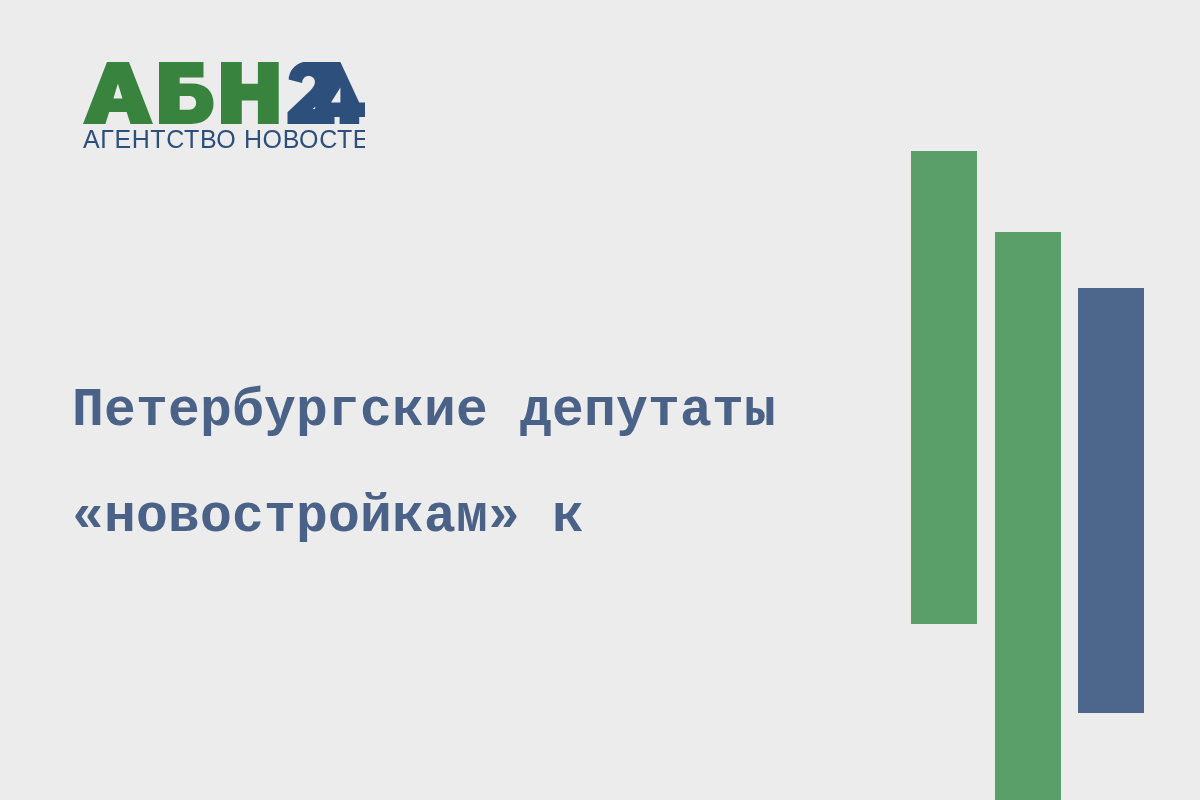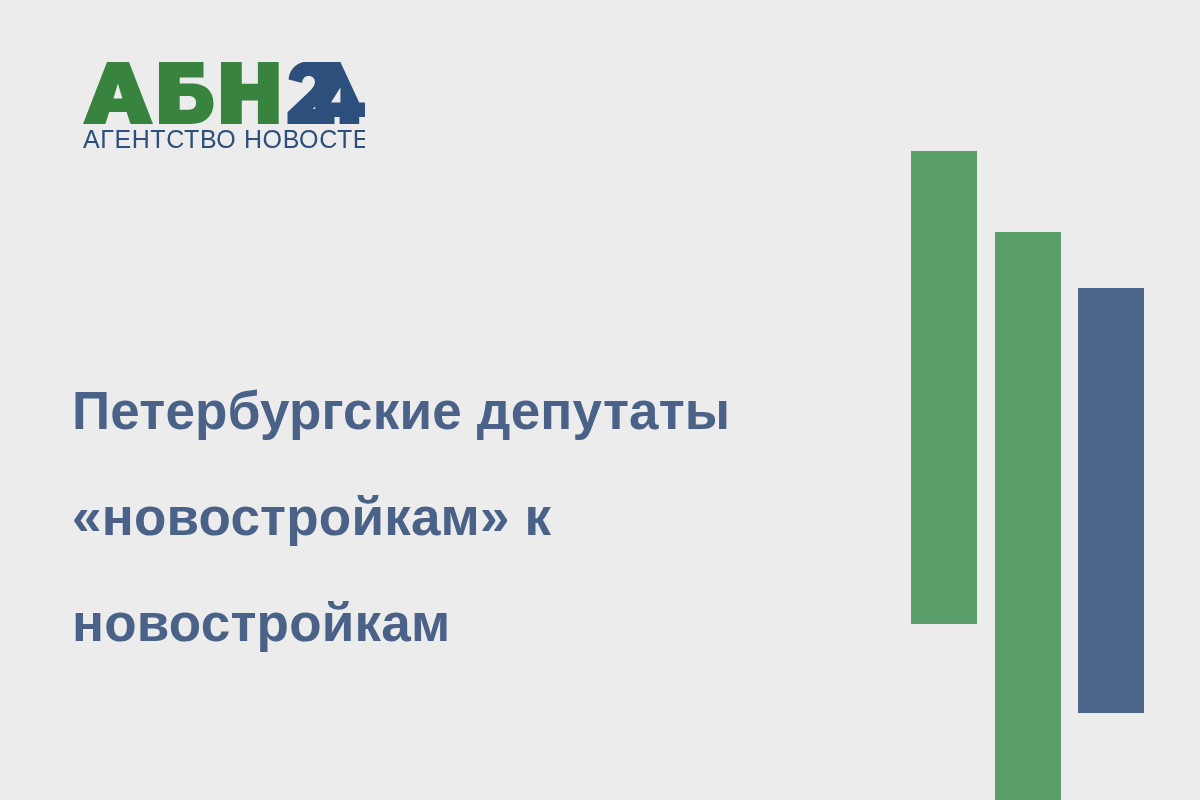--- a/index.html
+++ b/index.html
@@ -72,21 +72,21 @@
     margin-top: 2px;
   }
 
   
   .headline {
     position: absolute;
     left: 72px;
     top: 322px;
     width: 800px;
     color: #4a6287;
-    font-family: Liberation Sans, sans-serif;
+    font-family: Liberation Mono, monospace;
     font-weight: 700;
     font-size: 53px;
     line-height: 106px;
     letter-spacing: 0.2px;
   }
   .headline-line {
     display: block;
     white-space: nowrap;
   }
 </style>
@@ -115,16 +115,15 @@
       <path fill="#2d4f7c" d="M279.4 0 h-20.8 L255.6 3.9 L255.6 40.6 h-1.4 v14.5 h24.4 V62 h19.6 V55.1 h6.6 V40.6 h-6.6 Z M279.4 40.6 h-9.4 L279.4 25.6 Z" transform="translate(-22,0)"></path>
     </svg>
     <svg class="logo-wordmark" width="282" height="30" viewBox="0 0 282 30" xmlns="http://www.w3.org/2000/svg">
       <text x="0" y="22" fill="#2d4f7c" font-family="Liberation Sans, sans-serif" font-size="25" font-weight="400" letter-spacing="0.6">АГЕНТСТВО НОВОСТЕЙ</text>
     </svg>
   </div>
 
   <h1 class="headline">
     <span class="headline-line">Петербургские депутаты</span>
     <span class="headline-line">«новостройкам» к</span>
-    <span class="headline-line">новостройкам</span>
   </h1>
 
 </div>
 
 </body></html>

